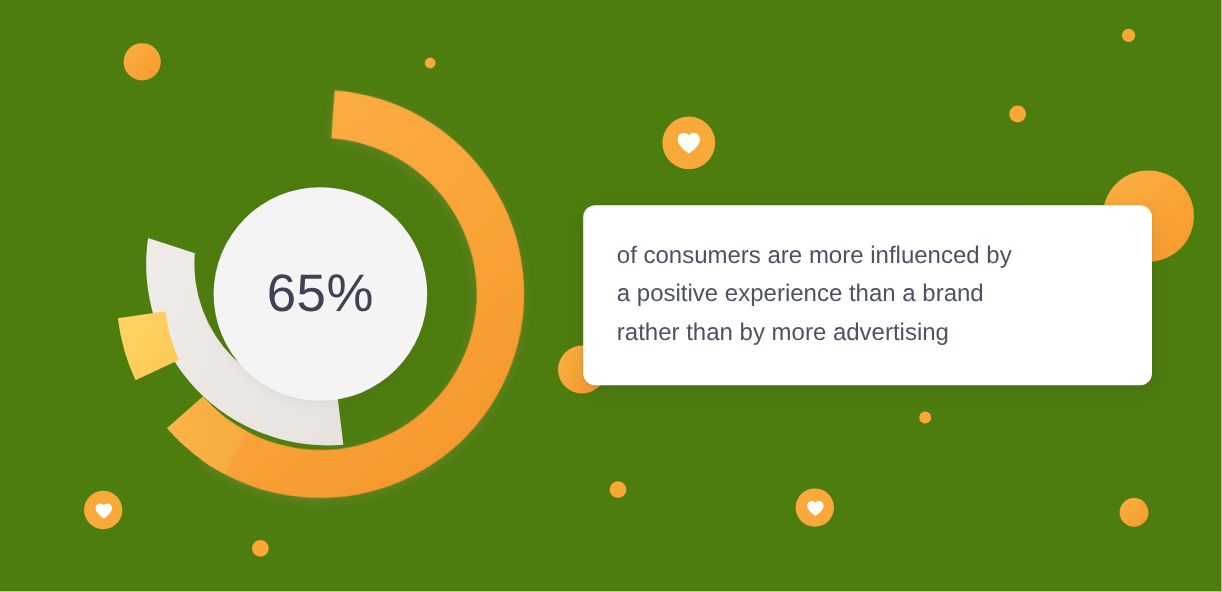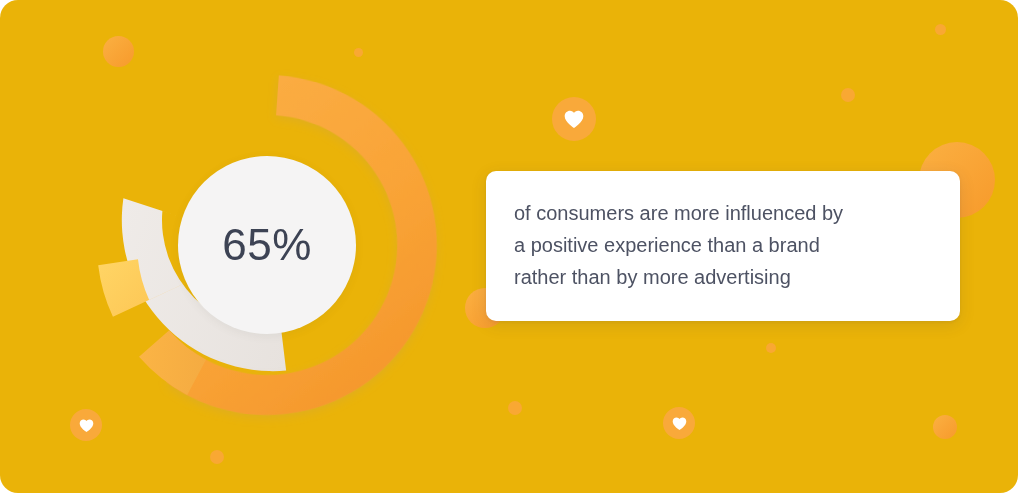--- a/index.html
+++ b/index.html
@@ -9,23 +9,22 @@
     background: #ffffff;
   }
   body {
     font-family: "Liberation Sans", sans-serif;
     -webkit-font-smoothing: antialiased;
   }
   #stage {
     position: relative;
     width: 1018px;
     height: 493px;
-    background: #eab308;
+    background: #4d7c0f;
     overflow: hidden;
-    border-radius: 18px;
   }
 
   
   .deco-dot {
     position: absolute;
     border-radius: 50%;
     background: #f9a833;
   }
   .deco-dot.grad {
     background: linear-gradient(135deg, #fbb042 0%, #f79a2b 100%);

